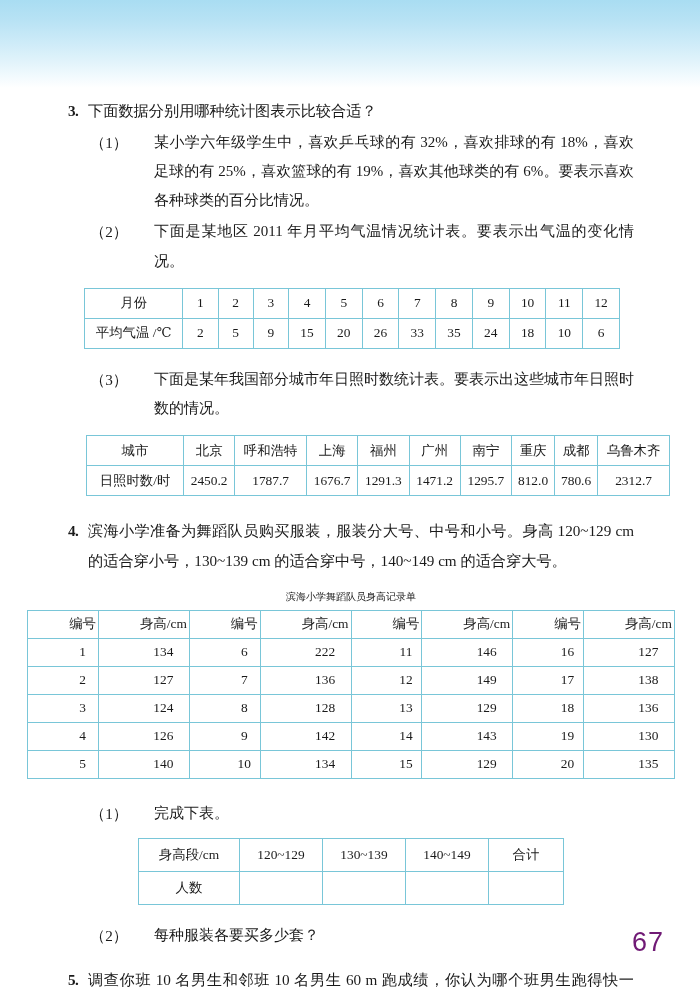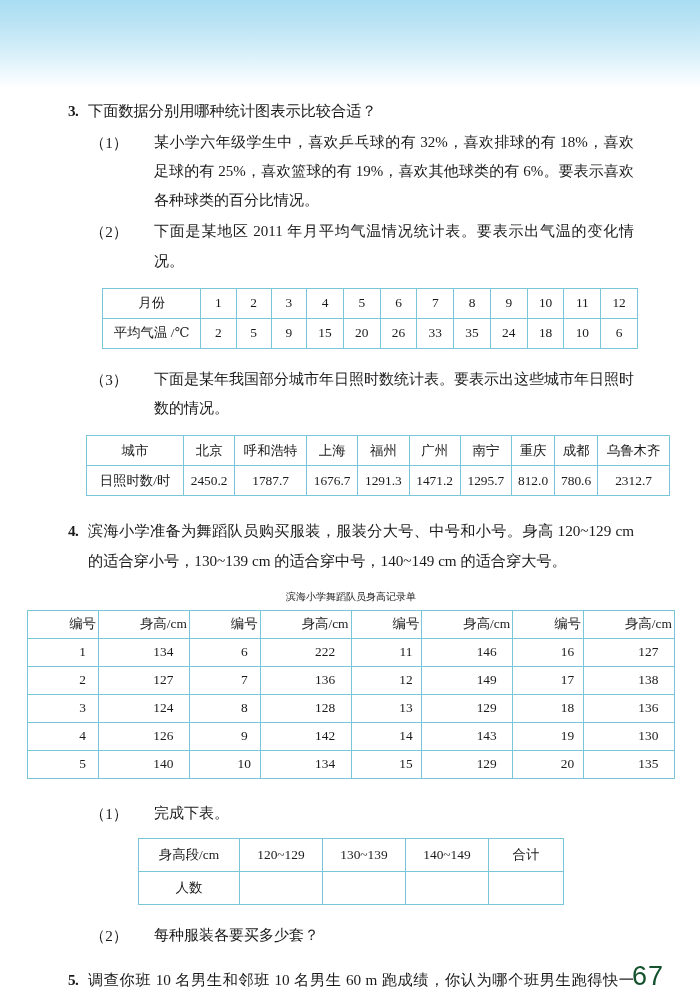--- a/index.html
+++ b/index.html
@@ -104,21 +104,21 @@
     white-space: nowrap;
     color: #1a1a1a;
   }
   table.dt .rowhead {
     padding-left: 6px;
     padding-right: 6px;
   }
 
   
   .tbl-temp-wrap {
-    margin: 12px 0 6px 34px;
+    margin: 12px 0 6px 16px;
   }
   table.tbl-temp { width: 536px; }
   table.tbl-temp td { height: 23px; }
   table.tbl-temp td.m-head { width: 88px; }
   table.tbl-temp td.mcell { width: 37px; }
 
   
   .tbl-city-wrap {
     margin: 12px 0 6px 18px;
   }
@@ -152,23 +152,23 @@
   table.tbl-freq { font-size: 13.4px; font-family: Liberation Serif, serif; }
   table.tbl-freq td { height: 26px; }
   table.tbl-freq td.f-head { width: 96px; }
   table.tbl-freq td.f-cell { width: 78px; }
   table.tbl-freq td.f-total { width: 70px; }
 
   
   .page-no {
     position: absolute;
     right: 36px;
-    bottom: 8px;
+    bottom: 42px;
     font-size: 27px;
-    color: #14532d;
+    color: #701a75;
     font-family: "Liberation Sans", sans-serif;
     letter-spacing: 1px;
   }
 
   .gap-sm { height: 8px; }
   .gap-md { height: 14px; }
 </style>
 </head>
 <body>
 

